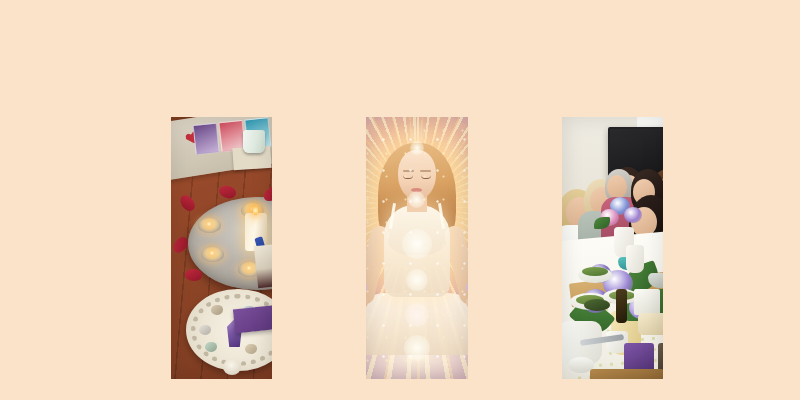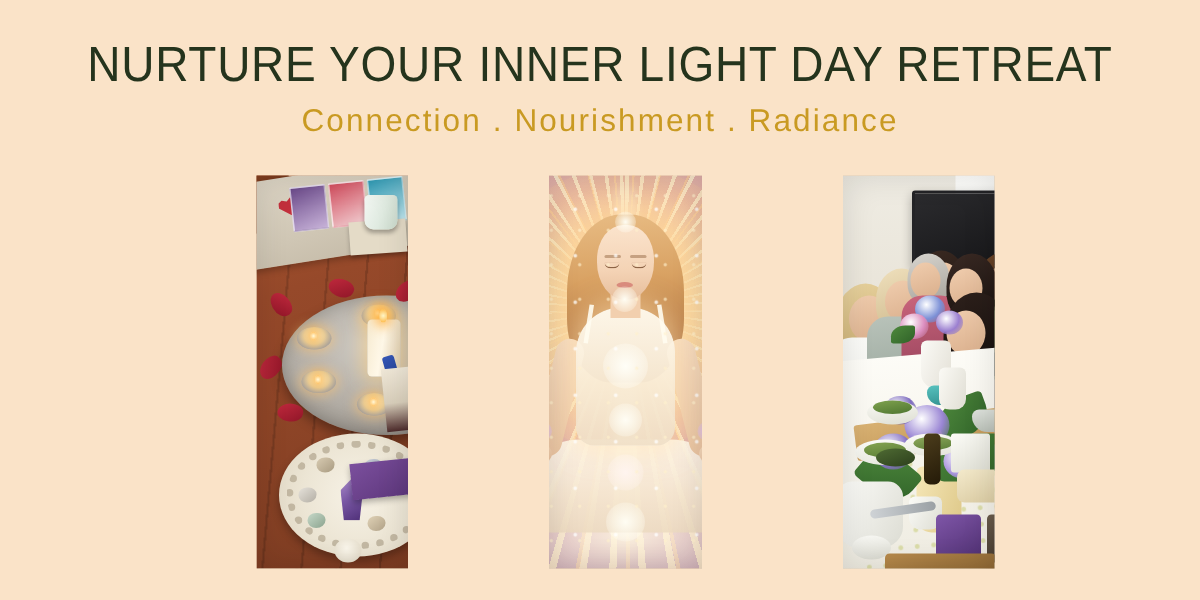--- a/index.html
+++ b/index.html
@@ -536,24 +536,20 @@
     inset: 0;
     box-shadow: inset 0 0 22px rgba(0,0,0,0.12);
     pointer-events: none;
   }
 </style>
 </head>
 <body>
 
 <div class="banner">
 
-  <div class="header">
-    <h1 class="headline">NURTURE YOUR INNER LIGHT DAY RETREAT</h1>
-    <p class="subhead">Connection . Nourishment . Radiance</p>
-  </div>
 
   <div class="gallery">
 
     <figure class="photo">
       <div class="inner">
         <div class="altar-floor"></div>
         <div class="floorboard-l"></div>
         <div class="rug">
           <div class="rug-heart"></div>
         </div>

